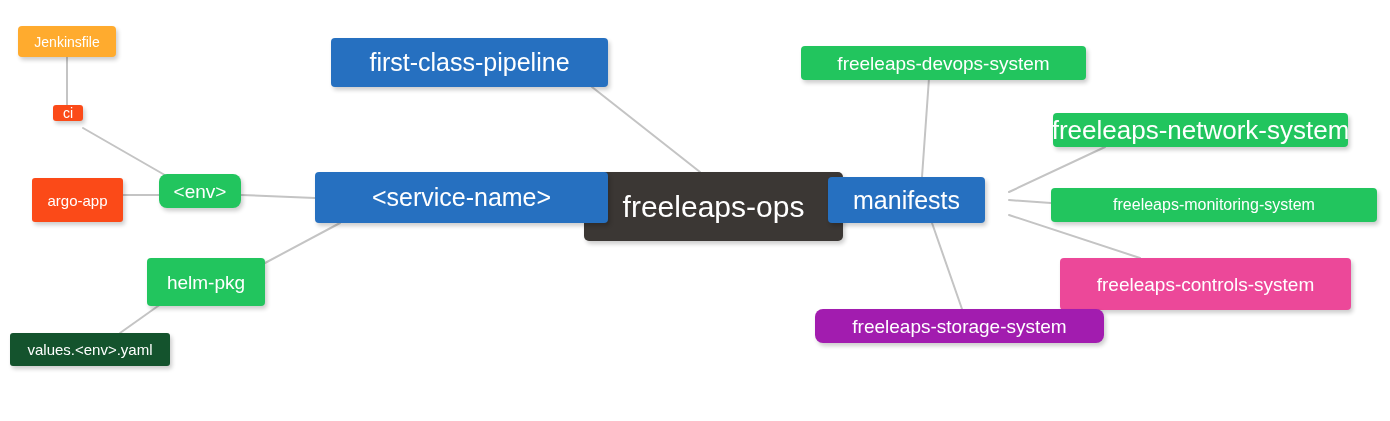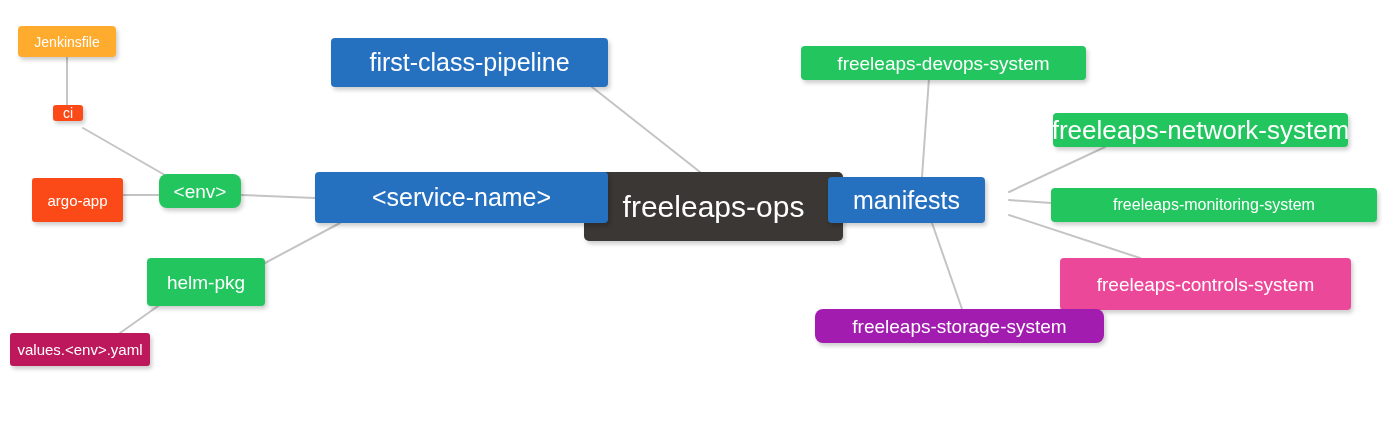--- a/index.html
+++ b/index.html
@@ -79,21 +79,21 @@
       </div>
       <div class="node" style="left: 147px; top: 258px; width: 118px; height: 48px; background: rgb(34, 197, 94); font-size: 19px; border-radius: 4px;">
         <span class="node-label">helm-pkg</span>
       </div>
       <div class="node" style="left: 53px; top: 105px; width: 30px; height: 16px; background: rgb(251, 74, 24); font-size: 14px; border-radius: 3px;">
         <span class="node-label">ci</span>
       </div>
       <div class="node" style="left: 32px; top: 178px; width: 91px; height: 44px; background: rgb(251, 74, 24); font-size: 15px; border-radius: 3px;">
         <span class="node-label">argo-app</span>
       </div>
-      <div class="node" style="left: 10px; top: 333px; width: 140px; height: 33px; background: #be185d; font-size: 15px; border-radius: 3px; align-items: center;">
+      <div class="node" style="left: 10px; top: 333px; width: 160px; height: 33px; background: #14532d; font-size: 15px; border-radius: 3px; align-items: center;">
         <span class="node-label">values.&lt;env&gt;.yaml</span>
       </div>
       <div class="node" style="left: 18px; top: 26px; width: 98px; height: 31px; background: rgb(255, 171, 46); font-size: 14px; border-radius: 4px;">
         <span class="node-label">Jenkinsfile</span>
       </div>
       <div class="node" style="left: 801px; top: 30px; width: 285px; height: 34px; background: rgb(34, 197, 94); font-size: 19px; border-radius: 4px; margin-top: 16px;">
         <span class="node-label">freeleaps-devops-system</span>
       </div>
       <div class="node" style="left: 1053px; top: 113px; width: 295px; height: 34px; background: rgb(34, 197, 94); font-size: 26px; border-radius: 4px;">
         <span class="node-label">freeleaps-network-system</span>

